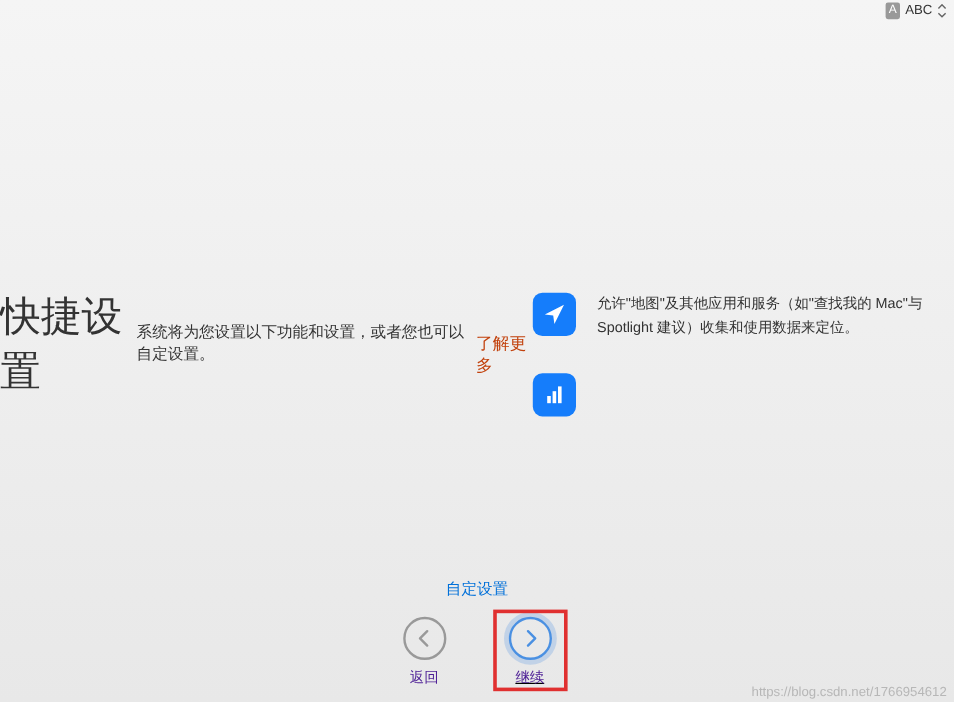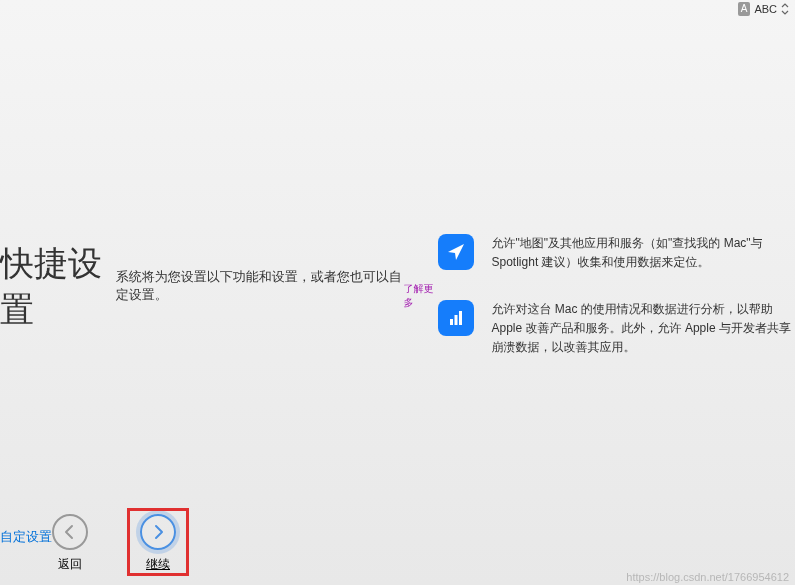--- a/index.html
+++ b/index.html
@@ -45,22 +45,22 @@
       font-weight: 300;
       color: #333;
       margin-bottom: 18px;
     }
     .subtitle {
       font-size: 13px;
       color: #333;
       margin-bottom: 20px;
     }
     .learn-more {
-      font-size: 10px;
-      color: #a21caf;
+      font-size: 14px;
+      color: #c2410c;
       cursor: pointer;
     }
     .feature-list {
       display: flex;
       flex-direction: column;
       gap: 28px;
       width: 420px;
     }
     .feature-row {
       display: flex;
@@ -82,21 +82,21 @@
       font-size: 12px;
       color: #333;
       line-height: 1.6;
     }
     .bottom-area {
       position: absolute;
       bottom: 12px;
       left: 0;
       right: 0;
       display: flex;
-      flex-direction: row;
+      flex-direction: column;
       align-items: center;
     }
     .customize-link {
       font-size: 13px;
       color: #0070d9;
       cursor: pointer;
       margin-bottom: 14px;
     }
     .nav-buttons {
       display: flex;
@@ -120,21 +120,21 @@
       justify-content: center;
       color: #999;
     }
     .nav-circle.active {
       border-color: #4a90e2;
       color: #4a90e2;
       box-shadow: 0 0 0 4px rgba(74,144,226,0.25);
     }
     .nav-label {
       font-size: 12px;
-      color: #000000;
+      color: #4c1d95;
     }
     .highlight-box {
       position: absolute;
       border: 3px solid #e03030;
       width: 62px;
       height: 68px;
       pointer-events: none;
     }
     .watermark {
       position: absolute;
@@ -172,21 +172,20 @@
       <div class="feature-text">允许"地图"及其他应用和服务（如"查找我的 Mac"与 Spotlight 建议）收集和使用数据来定位。</div>
     </div>
     <div class="feature-row">
       <div class="feature-icon icon-analytics">
         <svg width="20" height="20" viewBox="0 0 20 20">
             <rect x="4" y="11" width="3" height="6" fill="#fff"></rect>
             <rect x="8.5" y="7" width="3" height="10" fill="#fff"></rect>
             <rect x="13" y="3" width="3" height="14" fill="#fff"></rect>
           </svg>
       </div>
-      <div class="feature-text">允许对这台 Mac 的使用情况和数据进行分析，以帮助 Apple 改善产品和服务。此外，允许 Apple 与开发者共享崩溃数据，以改善其应用。</div>
     </div>
   </div>
 </div>
 
 <div class="bottom-area">
   <a class="customize-link">自定设置</a>
   <div class="nav-buttons">
     <div class="nav-btn">
       <div class="nav-circle">
         <svg width="18" height="18" viewBox="0 0 18 18">

